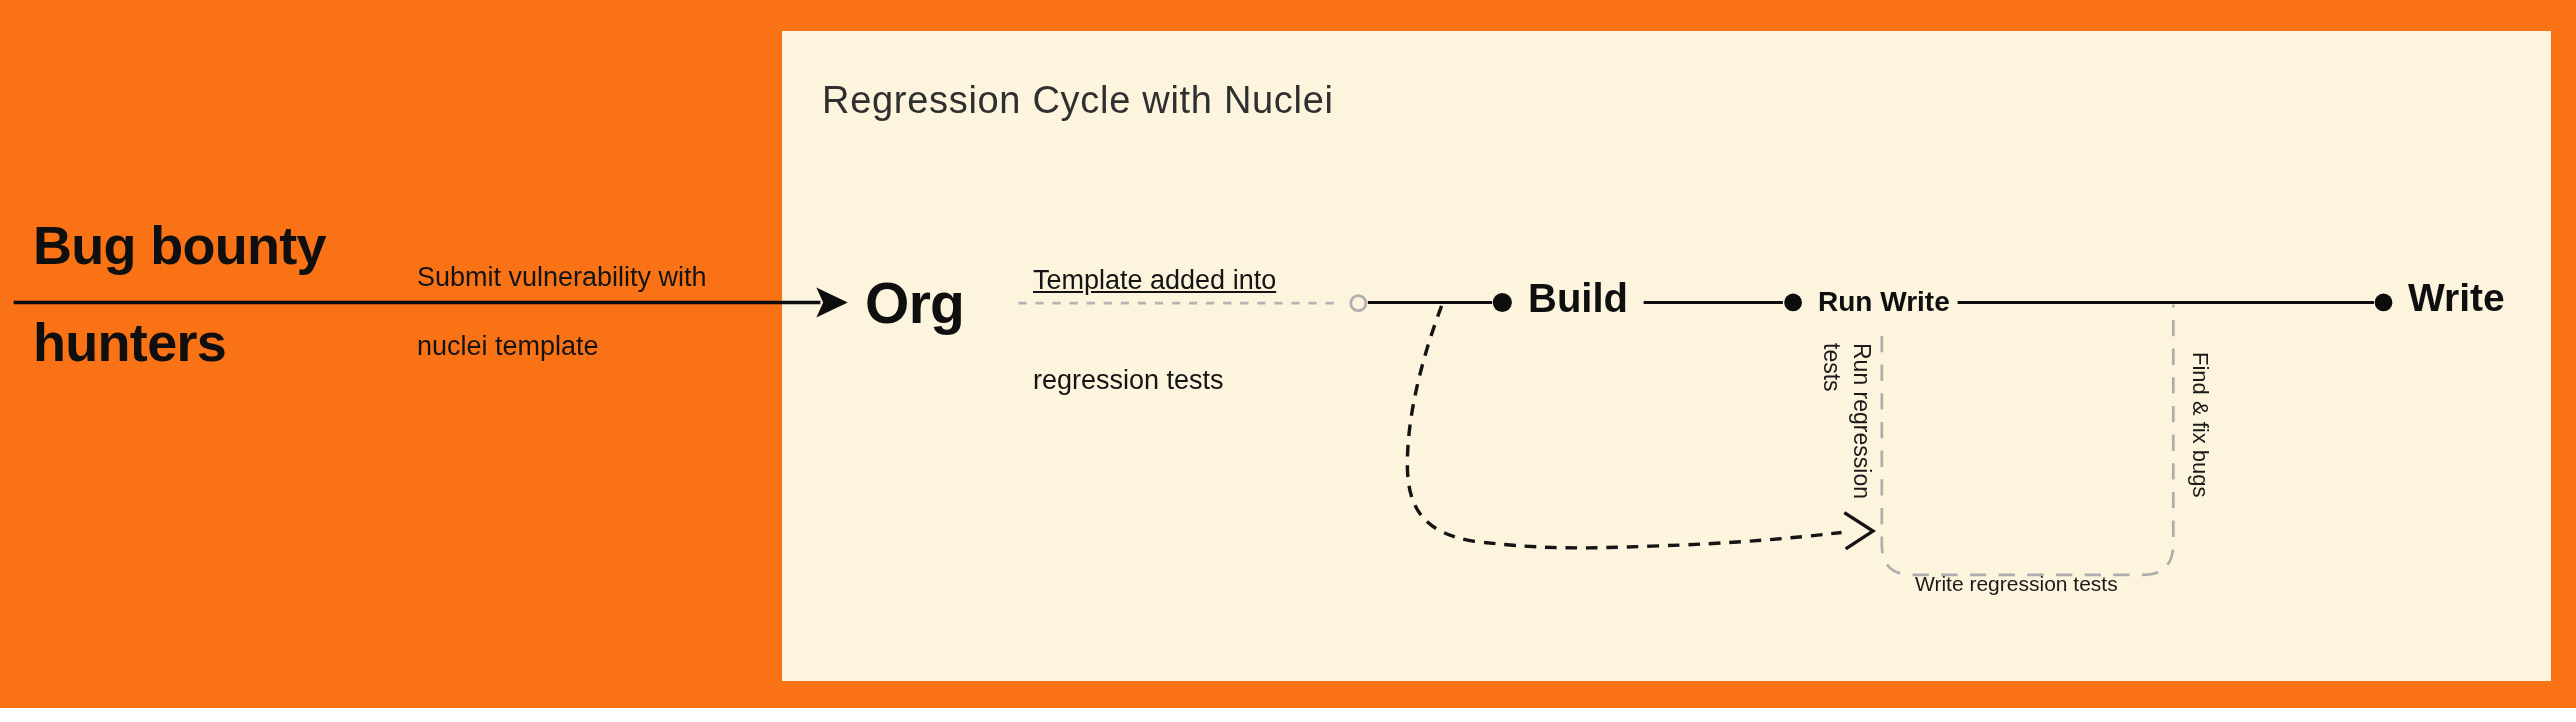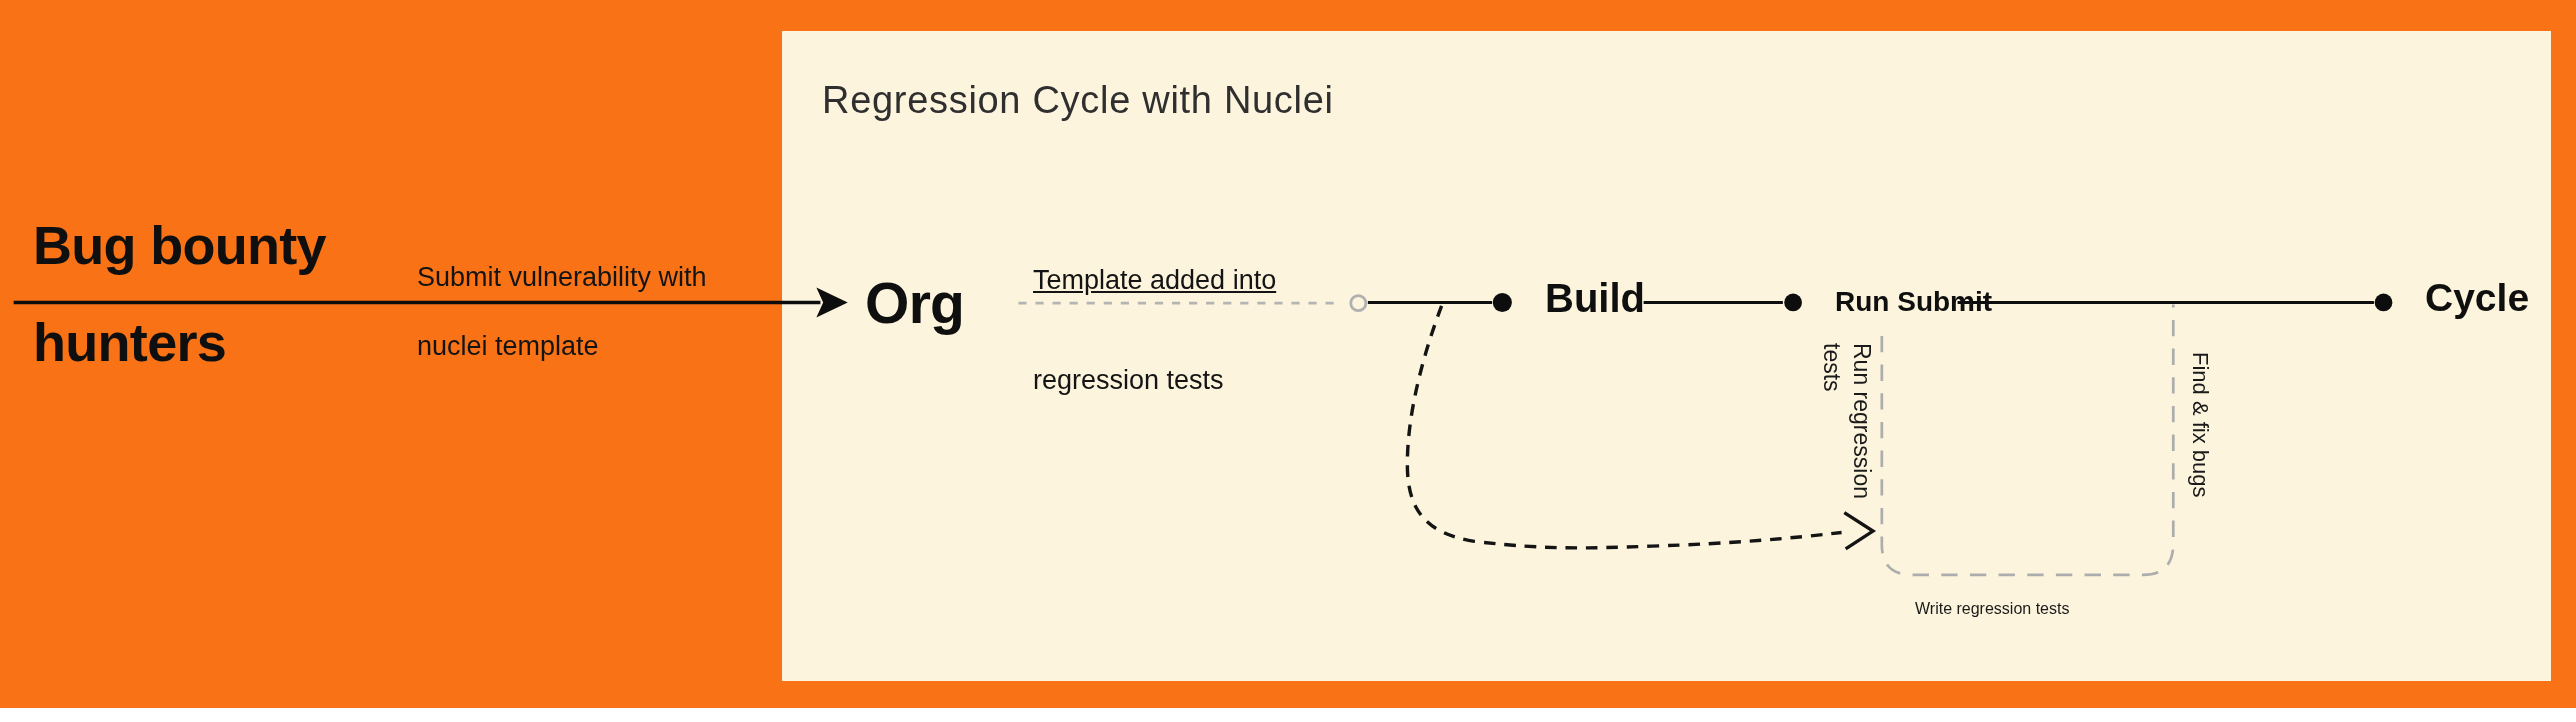--- a/index.html
+++ b/index.html
@@ -37,34 +37,34 @@
   .actor-l2 { left: 33px; top: 311px; }
   .small-label { font-size: 27px; font-weight: 400; color: #141414; }
   .submit-l1 { left: 417px; top: 262px; text-align: center; }
   .submit-l2 { left: 417px; top: 331px; }
   .org {
     left: 865px; top: 270px;
     font-size: 57px; font-weight: 700; letter-spacing: -0.7px; color: #0F0F0F;
   }
   .tmpl-l1 { left: 1033px; top: 265px; text-decoration: underline; }
   .tmpl-l2 { left: 1033px; top: 321px; margin-top: 44px; }
-  .node { font-weight: 700; color: #0F0F0F; margin-left: 17px; }
+  .node { font-weight: 700; color: #0F0F0F; }
   .build { left: 1528px; top: 276px; font-size: 40px; }
   .runtests { left: 1818px; top: 286px; font-size: 28px; }
   .ship { left: 2408px; top: 276px; font-size: 39px; }
   .vlabel {
     position: absolute;
     transform: rotate(90deg);
     transform-origin: top left;
     font-size: 23px; line-height: 1.3; color: #1A1A1A;
     white-space: normal;
   }
   .v-runreg { left: 1876px; top: 343px; width: 184px; }
   .v-findfix { left: 2214px; top: 352px; width: 164px; font-size: 22px; white-space: nowrap; }
-  .write-label { left: 1915px; top: 600px; font-size: 16px; color: #1A1A1A; }
+  .write-label { left: 1915px; top: 572px; font-size: 21px; color: #1A1A1A; }
 </style>
 </head>
 <body>
 
 <div class="stage">
 
   <div class="panel"></div>
 
   <svg class="layer-svg" viewBox="0 0 3774 1059" xmlns="http://www.w3.org/2000/svg">
 
@@ -92,22 +92,22 @@
   <div class="txt title">Regression Cycle with Nuclei</div>
 
   <div class="txt actor actor-l1">Bug bounty</div>
   <div class="txt actor actor-l2">hunters</div>
 
   <div class="txt small-label submit-l1">Submit vulnerability with</div>
   <div class="txt small-label submit-l2">nuclei template</div>
 
   <div class="txt org">Org</div>
   <div class="txt node build">Build</div>
-  <div class="txt node runtests">Run Submit</div>
-  <div class="txt node ship">Cycle</div>
+  <div class="txt node runtests">Run Write</div>
+  <div class="txt node ship">Write</div>
 
   <div class="txt small-label tmpl-l1">Template added into</div>
   <div class="txt small-label tmpl-l2">regression tests</div>
 
   <div class="vlabel v-runreg">Run regression tests</div>
   <div class="vlabel v-findfix">Find &amp; fix bugs</div>
 
   <div class="txt write-label">Write regression tests</div>
 
 </div>

